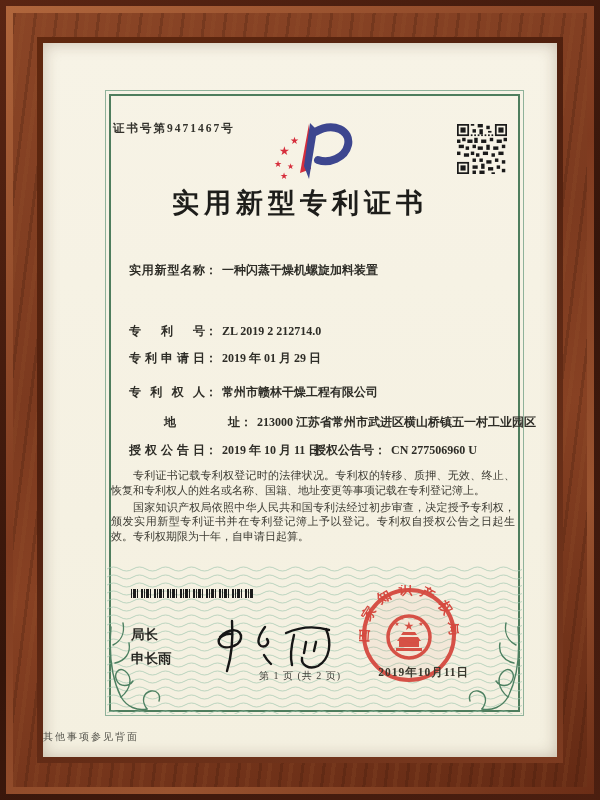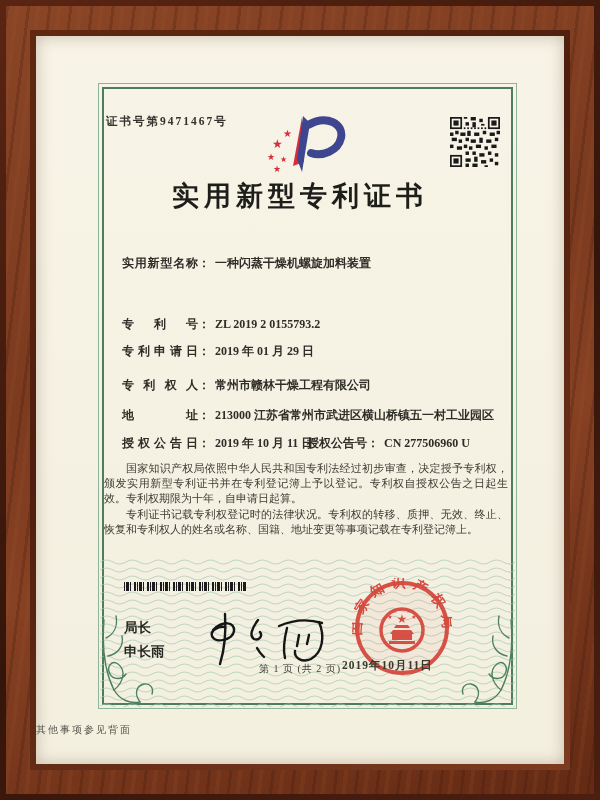--- a/index.html
+++ b/index.html
@@ -1,20 +1,20 @@
 <!DOCTYPE html>
 <html><head>
 <meta charset="utf-8">
 <style>
   html,body{margin:0;padding:0;background:#ffffff;}
   .scene{width:600px;height:800px;position:relative;font-family:"Liberation Serif","DejaVu Serif",serif;}
   
   .f1{position:absolute;inset:0;background:linear-gradient(145deg,#57claimed 0,#000 0);
       background:linear-gradient(145deg,#5a2513,#35150a 55%,#4c1f10);padding:6px;box-sizing:border-box;}
-  .f2{width:100%;height:100%;box-sizing:border-box;padding:0;
+  .f2{width:100%;height:100%;box-sizing:border-box;padding:7px;
       background:linear-gradient(145deg,#b0663c,#7e3a1f 45%,#9a5430 75%,#6b2d16);}
   .f3{width:100%;height:100%;box-sizing:border-box;padding:24px;
       background:
         repeating-linear-gradient(97deg,rgba(48,18,6,.20) 0 3px,rgba(0,0,0,0) 3px 9px,rgba(150,85,45,.18) 9px 13px,rgba(0,0,0,0) 13px 21px),
         linear-gradient(160deg,#8a4526,#7c3a1f 40%,#874123 60%,#642a14);}
   .f4{width:100%;height:100%;box-sizing:border-box;padding:6px;
       background:linear-gradient(325deg,#7d3b20,#4e1f0e 60%,#60280f);}
   
   .paper{position:relative;width:100%;height:100%;background:linear-gradient(180deg,#f7f3e6,#f4f0e0);
          box-shadow:inset 0 0 16px rgba(80,50,25,.28);overflow:hidden;}
@@ -32,21 +32,21 @@
   .paras{left:68px;top:425px;width:404px;font-size:11px;line-height:14.8px;color:#3c3b33;
          text-align:justify;}
   .paras p{margin:0;text-indent:2em;}
   .paras p + p{margin-top:2px;}
   .barcode{left:88px;top:546px;width:123px;height:9px;
     background:repeating-linear-gradient(90deg,#1c1c1c 0 1px,transparent 1px 2px,#1c1c1c 2px 5px,transparent 5px 6px,#1c1c1c 6px 7px,transparent 7px 10px,#1c1c1c 10px 12px,transparent 12px 13px);}
   .signer{left:88px;top:580px;font-family:"Liberation Sans","DejaVu Sans",sans-serif;
           font-size:13.5px;font-weight:bold;color:#262622;line-height:24px;}
   .sig-svg{left:165px;top:572px;}
   .seal-svg{left:316px;top:542px;}
-  .seal-date{left:306px;top:622px;width:120px;text-align:left;font-size:11.5px;font-weight:bold;
+  .seal-date{left:306px;top:622px;width:120px;text-align:right;font-size:11.5px;font-weight:bold;
              color:#3a382e;letter-spacing:1px;z-index:6;}
   .page-info{left:0;right:0;top:626px;text-align:center;font-size:10px;color:#3f3f39;letter-spacing:1px;}
   .footer-note{left:0;right:0;top:687px;font-size:10px;color:#55544c;letter-spacing:2px;}
   .guilloche{left:64px;top:522px;z-index:0;}
   .z1{z-index:1;} .z2{z-index:2;} .z5{z-index:5;}
 </style>
 </head>
 <body>
 
 <div class="scene">
@@ -156,42 +156,42 @@
                   <rect x="20" y="28" width="2" height="1"></rect>
               </g>
             </svg>
 
             <div class="abs title z1">实用新型专利证书</div>
 
             <div class="abs frow z1" style="top:219px;">
               <span class="flabel">实用新型名称</span><span class="fcolon">：</span><span>一种闪蒸干燥机螺旋加料装置</span>
             </div>
             <div class="abs frow z1" style="top:280px;">
-              <span class="flabel">专利号</span><span class="fcolon">：</span><span>ZL 2019 2 0155793.2</span>
+              <span class="flabel">专利号</span><span class="fcolon">：</span><span>ZL 2019 2 212714.0</span>
             </div>
             <div class="abs frow z1" style="top:307px;">
               <span class="flabel">专利申请日</span><span class="fcolon">：</span><span>2019 年 01 月 29 日</span>
             </div>
             <div class="abs frow z1" style="top:341px;">
               <span class="flabel">专利权人</span><span class="fcolon">：</span><span>常州市赣林干燥工程有限公司</span>
             </div>
-            <div class="abs frow z1" style="top:371px;">
+            <div class="abs frow z1" style="top:371px;margin-left:35px;">
               <span class="flabel">地址</span><span class="fcolon">：</span><span>213000 江苏省常州市武进区横山桥镇五一村工业园区</span>
             </div>
 
             <div class="abs frow z1" style="top:399px;">
               <span class="flabel">授权公告日</span><span class="fcolon">：</span><span>2019 年 10 月 11 日</span>
               <span class="grant2">
                 <span>授权公告号</span><span class="fcolon">：</span><span>CN 277506960 U</span>
               </span>
             </div>
 
             <div class="abs paras z1">
+              <p>专利证书记载专利权登记时的法律状况。专利权的转移、质押、无效、终止、恢复和专利权人的姓名或名称、国籍、地址变更等事项记载在专利登记簿上。</p>
               <p>国家知识产权局依照中华人民共和国专利法经过初步审查，决定授予专利权，颁发实用新型专利证书并在专利登记簿上予以登记。专利权自授权公告之日起生效。专利权期限为十年，自申请日起算。</p>
-              <p>专利证书记载专利权登记时的法律状况。专利权的转移、质押、无效、终止、恢复和专利权人的姓名或名称、国籍、地址变更等事项记载在专利登记簿上。</p>
             </div>
 
             <div class="abs barcode z2"></div>
 
             <div class="abs signer z2">
               <div>局长</div>
               <div>申长雨</div>
             </div>
 
             <svg class="abs sig-svg z2" width="135" height="62" viewBox="0 0 135 62">

